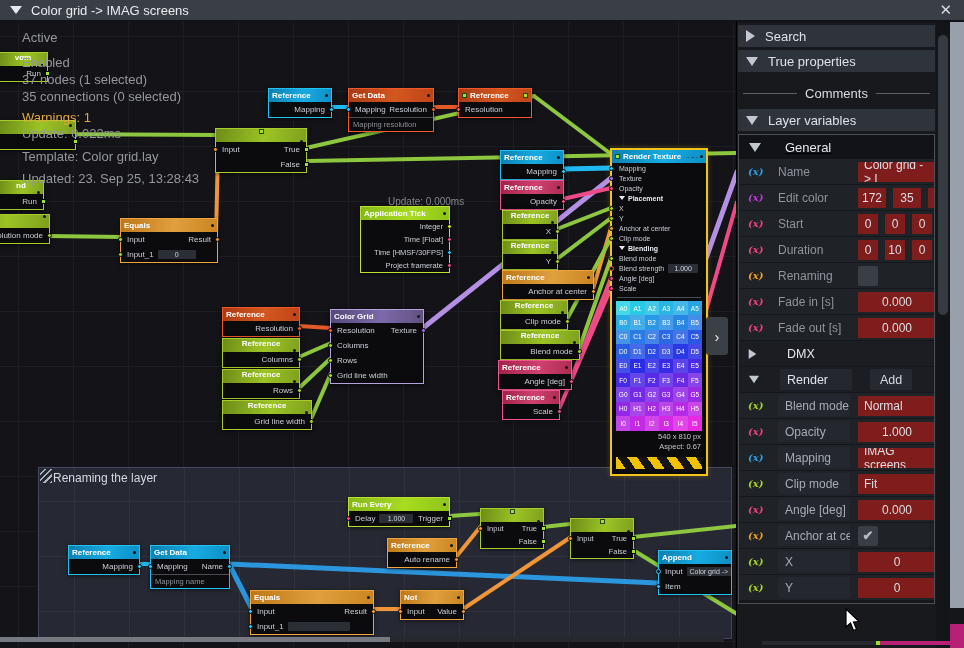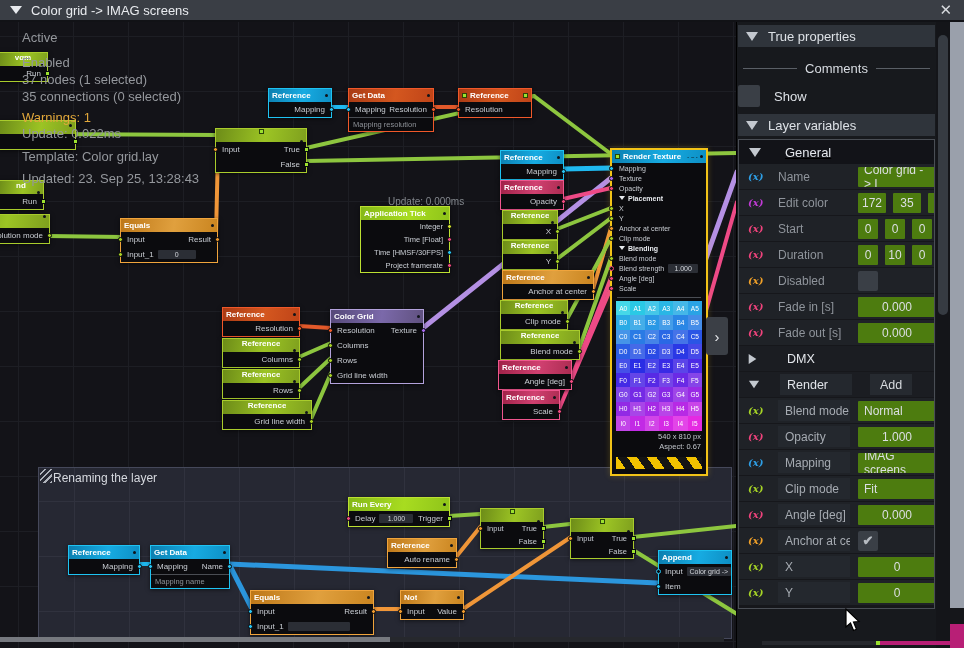--- a/index.html
+++ b/index.html
@@ -115,21 +115,21 @@
   #subpanel { margin:3px 1px 0 1px; border:1px solid #4a4e55; background:#16171b; height:470px; overflow:hidden; }
   .sp-head { height:24px; display:flex; align-items:center; padding:0 10px; gap:24px; background:#121318;text-decoration:underline; }
   .sp-head .lbl { color:#e4e7ec; font-size:13px; }
   .prow { height:25px; margin-bottom:1px; background:#1f2227; display:flex; align-items:center;
     padding-left:9px; overflow:hidden; }
   .xic { width:30px; font-family:"DejaVu Serif", serif; font-style:italic; font-weight:bold; font-size:10px; }
   .plabel { color:#8f949b; font-size:12px; width:80px; white-space:nowrap; overflow:hidden; }
   .plabel-box { background:#24282e; height:21px; display:flex; align-items:center; padding:0 7px;
     width:72px; color:#a6abb2; font-size:12px; margin-right:8px; white-space:nowrap; overflow:hidden; flex:0 0 auto; }
   .vals { display:flex; gap:7px; align-items:center; flex:1; overflow:hidden; }
-  .vbox { background:#4d7c0f; height:20px; border-radius:1px; color:#dcdfe4; font-size:12px;
+  .vbox { background:#7f1d1d; height:20px; border-radius:1px; color:#dcdfe4; font-size:12px;
     display:flex; align-items:center; flex:0 0 auto; }
   .vbox.wide { width:78px; padding:0 6px; }
   .vbox.center { justify-content:center; padding:0; }
   .vbox.num { width:20px; justify-content:center; }
   .pcheck { width:20px; height:20px; background:#3a3f46; border-radius:2px; color:#b6bbc1;
     font-size:13px; font-weight:bold; display:flex; align-items:center; justify-content:center; }
   .hrow { height:25px; margin-bottom:1px; background:#1b1d22; display:flex; align-items:center; padding-left:9px; gap:10px; }
   .hrow .tri-r, .hrow .tri-d { transform:scale(.85); }
   .hrow .lbl { color:#e4e7ec; font-size:12.5px; }
   .hrow .lblbox { background:#24282e; height:21px; width:72px; display:flex; align-items:center;
@@ -815,31 +815,31 @@
       <div id="expander">
           <span>›</span>
         </div>
       <div id="hscroll">
           <div id="hscroll-thumb"></div>
         </div>
     </div>
 
     <div id="panel">
       <div class="sec-bar">
+        <span class="tri-r"></span>
+        <span class="lbl">Search</span>
+      </div>
+      <div class="sec-bar">
         <span class="tri-d"></span>
         <span class="lbl">True properties</span>
       </div>
       <div id="comments-div">
         <span class="line"></span>
         <span class="lbl">Comments</span>
         <span class="line"></span>
-      </div>
-      <div id="show-row">
-        <span class="checkbox"></span>
-        <span class="lbl">Show</span>
       </div>
       <div class="sec-bar">
         <span class="tri-d"></span>
         <span class="lbl">Layer variables</span>
       </div>
       <div id="subpanel">
         <div class="sp-head">
           <span class="tri-d"></span>
           <span class="lbl">General</span>
         </div>
@@ -873,21 +873,21 @@
               <span class="xic" style="color: rgb(240, 67, 124);">(x)</span>
               <span class="plabel">Duration</span>
               <span class="vals">
                 <span class="vbox num" style="width: 20px;">0</span>
                 <span class="vbox num" style="width: 20px;">10</span>
                 <span class="vbox num" style="width: 20px;">0</span>
               </span>
             </div>
             <div class="prow">
               <span class="xic" style="color: rgb(240, 160, 40);">(x)</span>
-              <span class="plabel">Disabled</span>
+              <span class="plabel">Renaming</span>
               <span class="vals">
                 <span class="pcheck"></span>
               </span>
             </div>
             <div class="prow">
               <span class="xic" style="color: rgb(240, 67, 124);">(x)</span>
               <span class="plabel">Fade in [s]</span>
               <span class="vals">
                 <span class="vbox wide center">0.000</span>
               </span>

